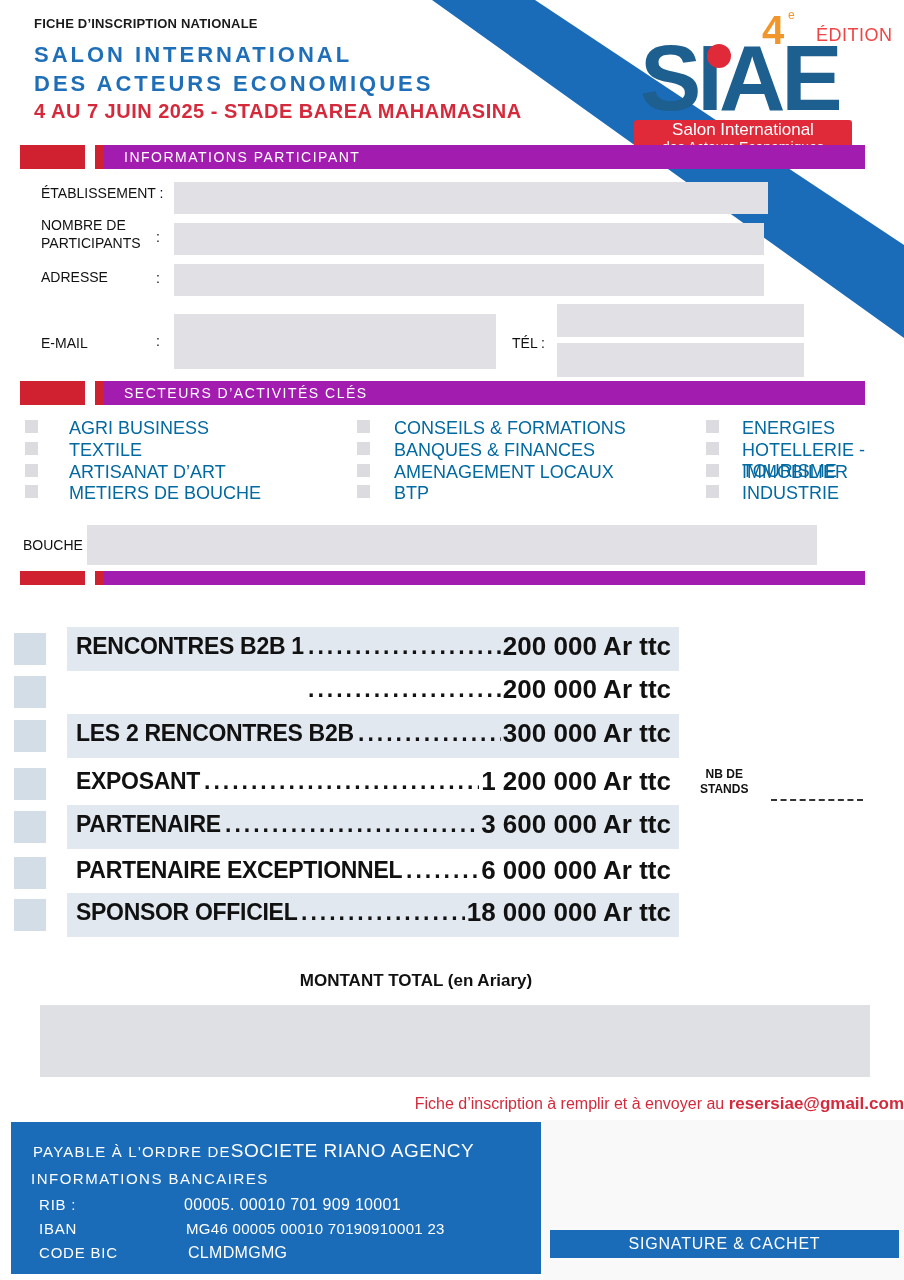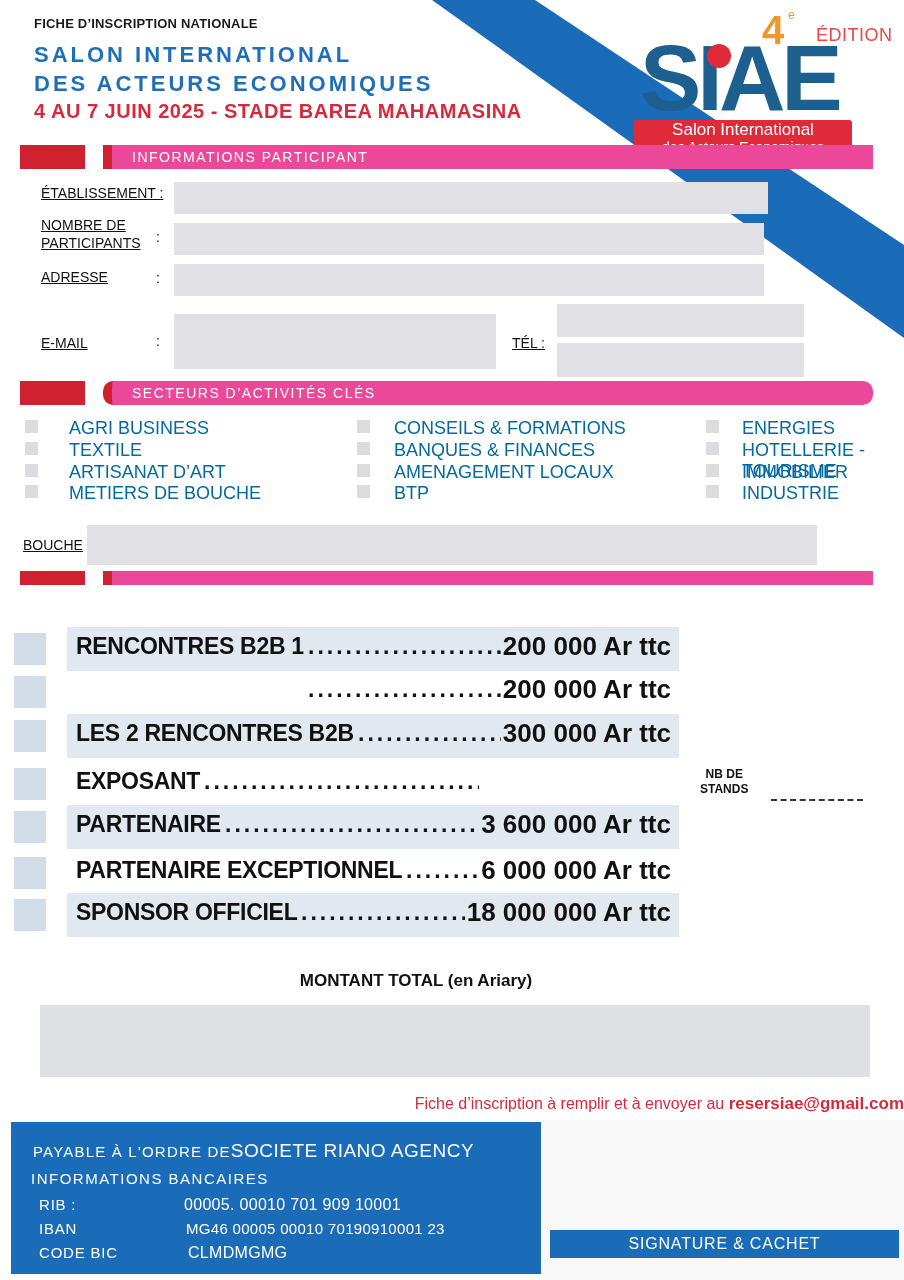--- a/index.html
+++ b/index.html
@@ -24,23 +24,23 @@
     .logo-sup { position: absolute; left: 148px; top: 0px; font-size: 12px; color: #f0962a; }
     .logo-edition { position: absolute; left: 150px; top: 17px; font-size: 18px; color: #ef4444; letter-spacing: 0.5px; margin-left: 26px; }
     .logo-word { position: absolute; left: 0; top: 28px; width: 212px; height: 82px; font-size: 92px; font-weight: bold; color: #1d5f8f; line-height: 84px; letter-spacing: -4px; font-family: "Liberation Sans", sans-serif; }
     .logo-dot { position: absolute; left: 67px; top: 36px; width: 24px; height: 24px; border-radius: 50%; background: #e02a3a; }
     .logo-tag { position: absolute; left: -6px; top: 112px; width: 218px; height: 38px; background: #e02a3a; border-radius: 3px; color: #fff; text-align: center; }
     .logo-tag1 { font-size: 17px; line-height: 18px; padding-top: 1px; }
     .logo-tag2 { font-size: 14px; line-height: 16px; }
 
     
     .sec-red { position: absolute; height: 24px; background: #cf2130; }
-    .sec-blue { position: absolute; height: 24px; background: #ec4899; color: #fff; font-size: 14px; letter-spacing: 1.5px; line-height: 24px; padding-left: 20px; box-sizing: border-box; border-left: 9px solid #cf2130; margin-left: 8px; }
-
-    .lbl { position: absolute; font-size: 14px; color: #111; text-decoration: underline; }
+    .sec-blue { position: absolute; height: 24px; background: #a21caf; color: #fff; font-size: 14px; letter-spacing: 1.5px; line-height: 24px; padding-left: 20px; box-sizing: border-box; border-left: 9px solid #cf2130; }
+
+    .lbl { position: absolute; font-size: 14px; color: #111; }
     .colon { position: absolute; font-size: 14px; color: #111; }
     .field { position: absolute; background: #e0e0e5; border: none; outline: none; }
 
     .chk { position: absolute; width: 13px; height: 13px; background: #dcdce0; }
     .chk-lbl { position: absolute; font-size: 18px; color: #0369a1; margin-left: 11px; }
 
     .opt-row { position: absolute; left: 67px; width: 612px; height: 44px; }
     .opt-row.shade { background: #e2e8ef; }
     .opt-box { position: absolute; left: 14px; width: 32px; height: 32px; background: #d3dde8; }
     .opt-name { position: absolute; left: 9px; top: 6px; font-size: 23px; font-weight: bold; color: #111; letter-spacing: -0.3px; white-space: nowrap; }
@@ -109,21 +109,21 @@
 
 <div class="lbl" style="left:41px; top:335px;">E-MAIL</div>
 <div class="colon" style="left:156px; top:333px;">:</div>
 <input class="field" style="left: 174px; top: 314px; width: 318px; height: 53px;" value="">
 
 <div class="lbl" style="left:512px; top:335px;">TÉL :</div>
 <input class="field" style="left: 557px; top: 304px; width: 243px; height: 31px;" value="">
 <input class="field" style="left: 557px; top: 343px; width: 243px; height: 32px;" value="">
 
 <div class="sec-red" style="left:20px; top:381px; width:65px;"></div>
-<div class="sec-blue" style="left:95px; top:381px; width:770px;border-radius:10px;">SECTEURS D’ACTIVITÉS CLÉS</div>
+<div class="sec-blue" style="left:95px; top:381px; width:770px;">SECTEURS D’ACTIVITÉS CLÉS</div>
 
 <div id="sectors">
     <div class="chk" style="left: 25px; top: 420px;"></div>
     <div class="chk-lbl" style="left: 58px; top: 418px;">AGRI BUSINESS</div>
     <div class="chk" style="left: 25px; top: 442px;"></div>
     <div class="chk-lbl" style="left: 58px; top: 440px;">TEXTILE</div>
     <div class="chk" style="left: 25px; top: 464px;"></div>
     <div class="chk-lbl" style="left: 58px; top: 462px;">ARTISANAT D’ART</div>
     <div class="chk" style="left: 25px; top: 485px;"></div>
     <div class="chk-lbl" style="left: 58px; top: 483px;">METIERS DE BOUCHE</div>
@@ -166,20 +166,21 @@
     <div class="opt-box" style="top: 720px;"></div>
     <div class="opt-row shade" style="top: 714px;">
       <span class="opt-name">LES 2 RENCONTRES B2B</span>
       <span class="opt-dots" style="left: 291px; width: 143px;">........................................</span>
       <span class="opt-price">300 000 Ar ttc</span>
     </div>
     <div class="opt-box" style="top: 768px;"></div>
     <div class="opt-row" style="top: 762px;">
       <span class="opt-name">EXPOSANT</span>
       <span class="opt-dots" style="left: 137px; width: 275px;">........................................</span>
+      <span class="opt-price">1 200 000 Ar ttc</span>
     </div>
     <div class="opt-box" style="top: 811px;"></div>
     <div class="opt-row shade" style="top: 805px;">
       <span class="opt-name">PARTENAIRE</span>
       <span class="opt-dots" style="left: 158px; width: 254px;">........................................</span>
       <span class="opt-price">3 600 000 Ar ttc</span>
     </div>
     <div class="opt-box" style="top: 857px;"></div>
     <div class="opt-row" style="top: 851px;">
       <span class="opt-name">PARTENAIRE EXCEPTIONNEL</span>

